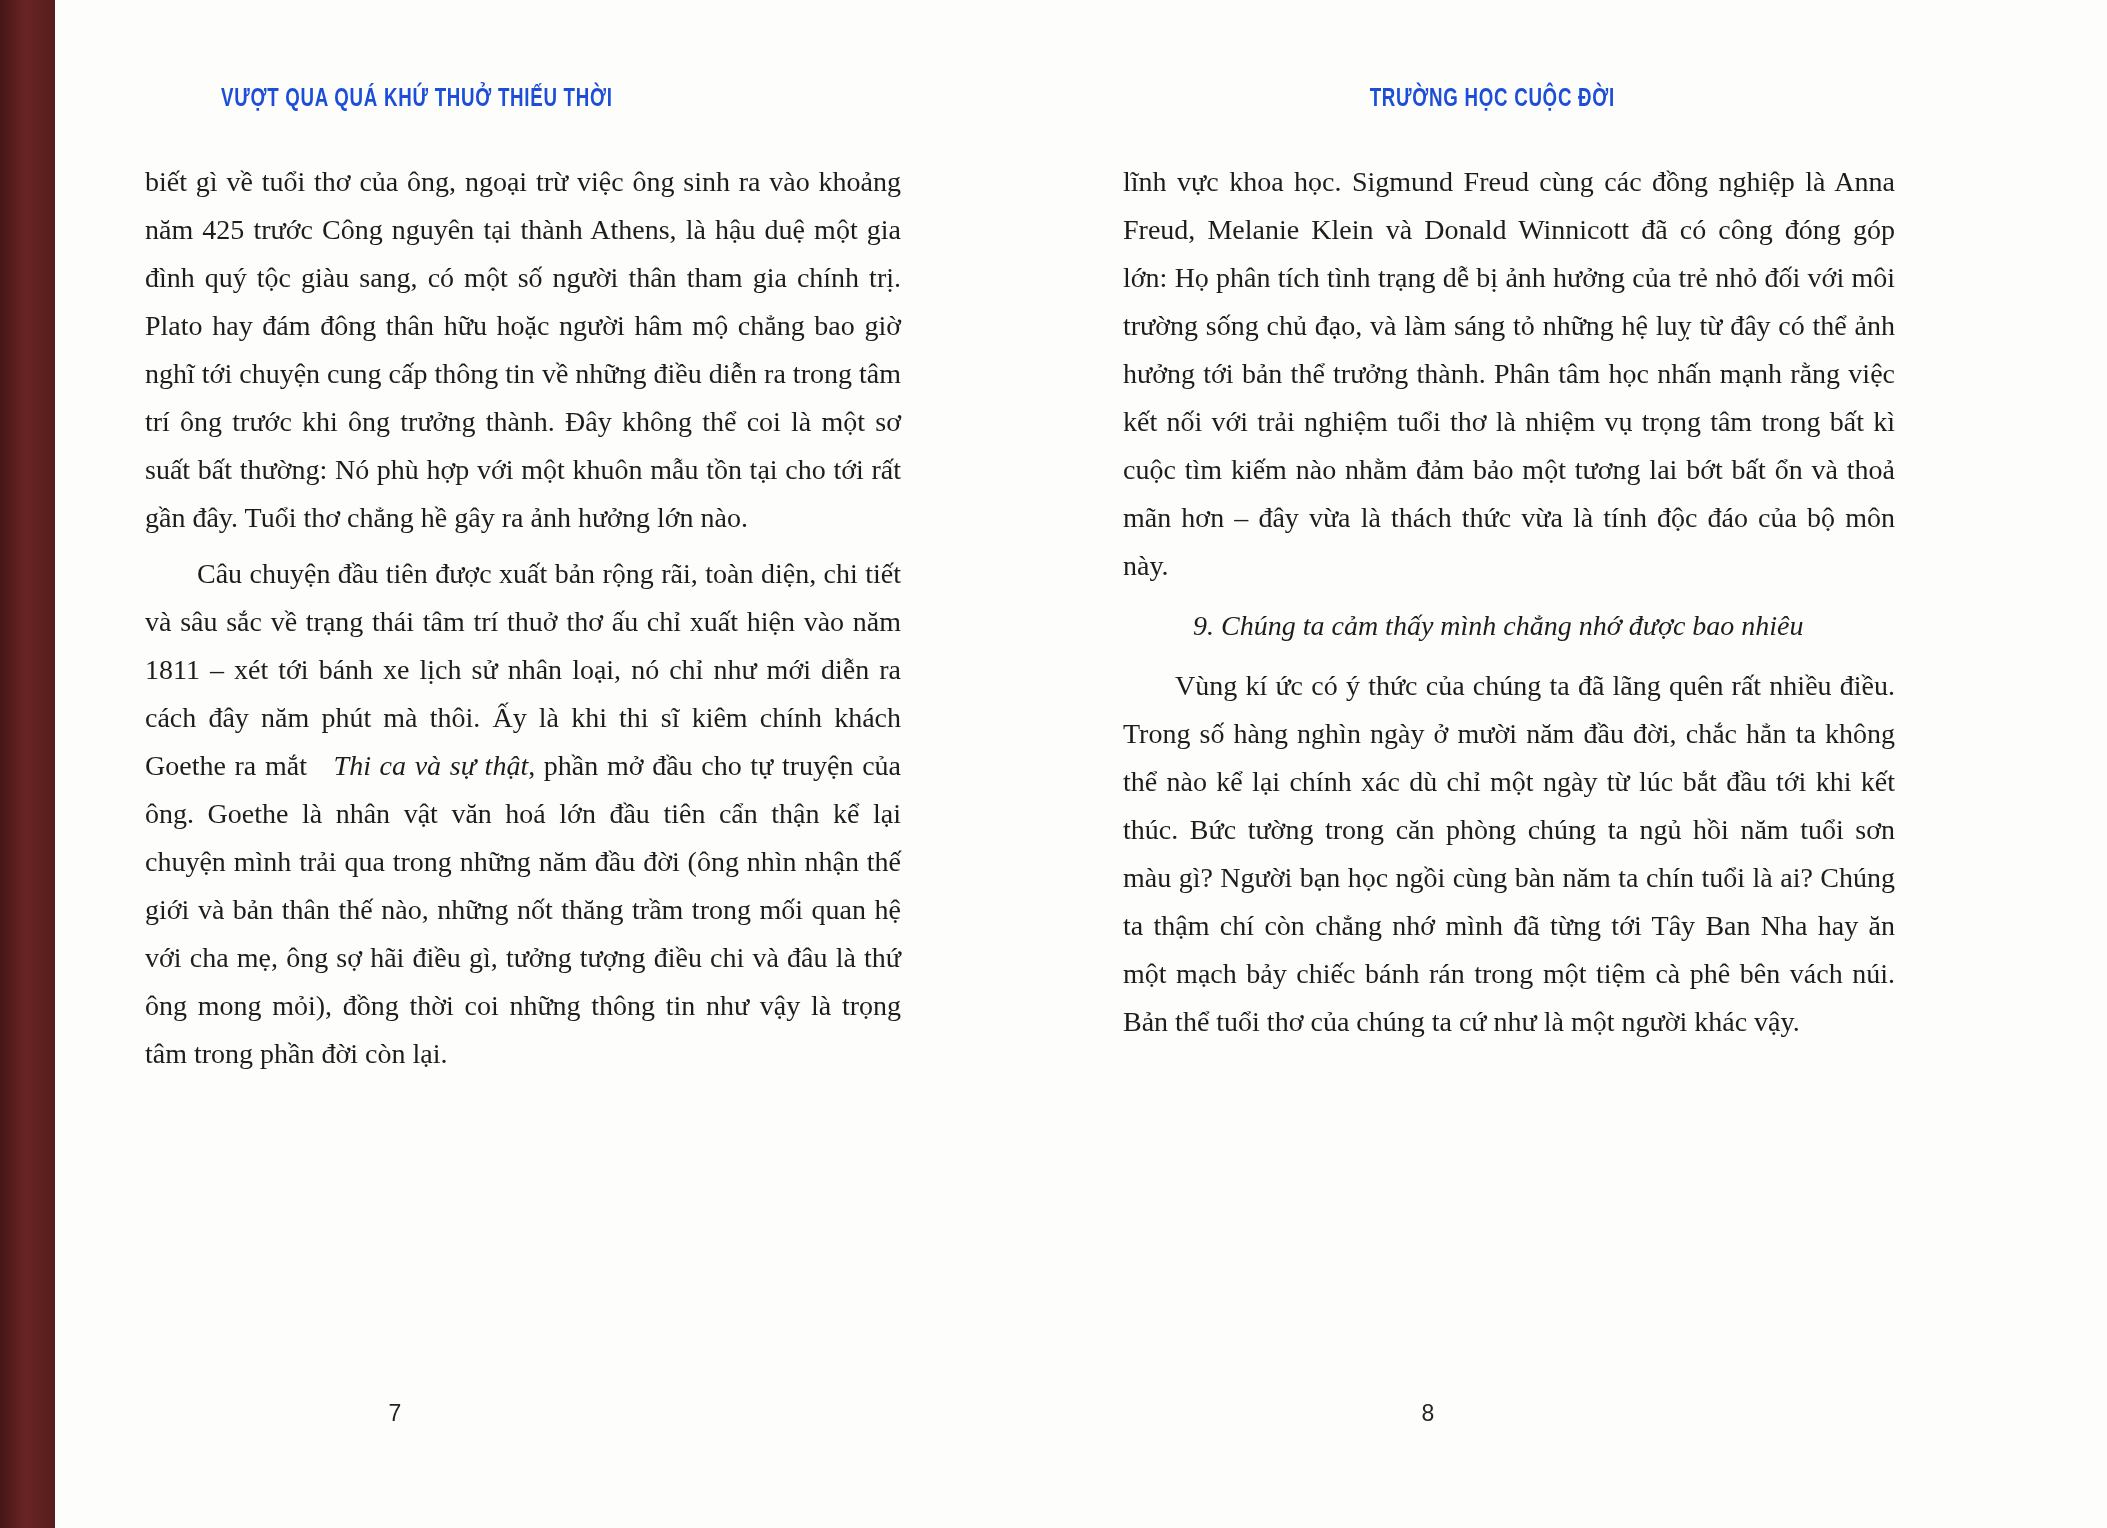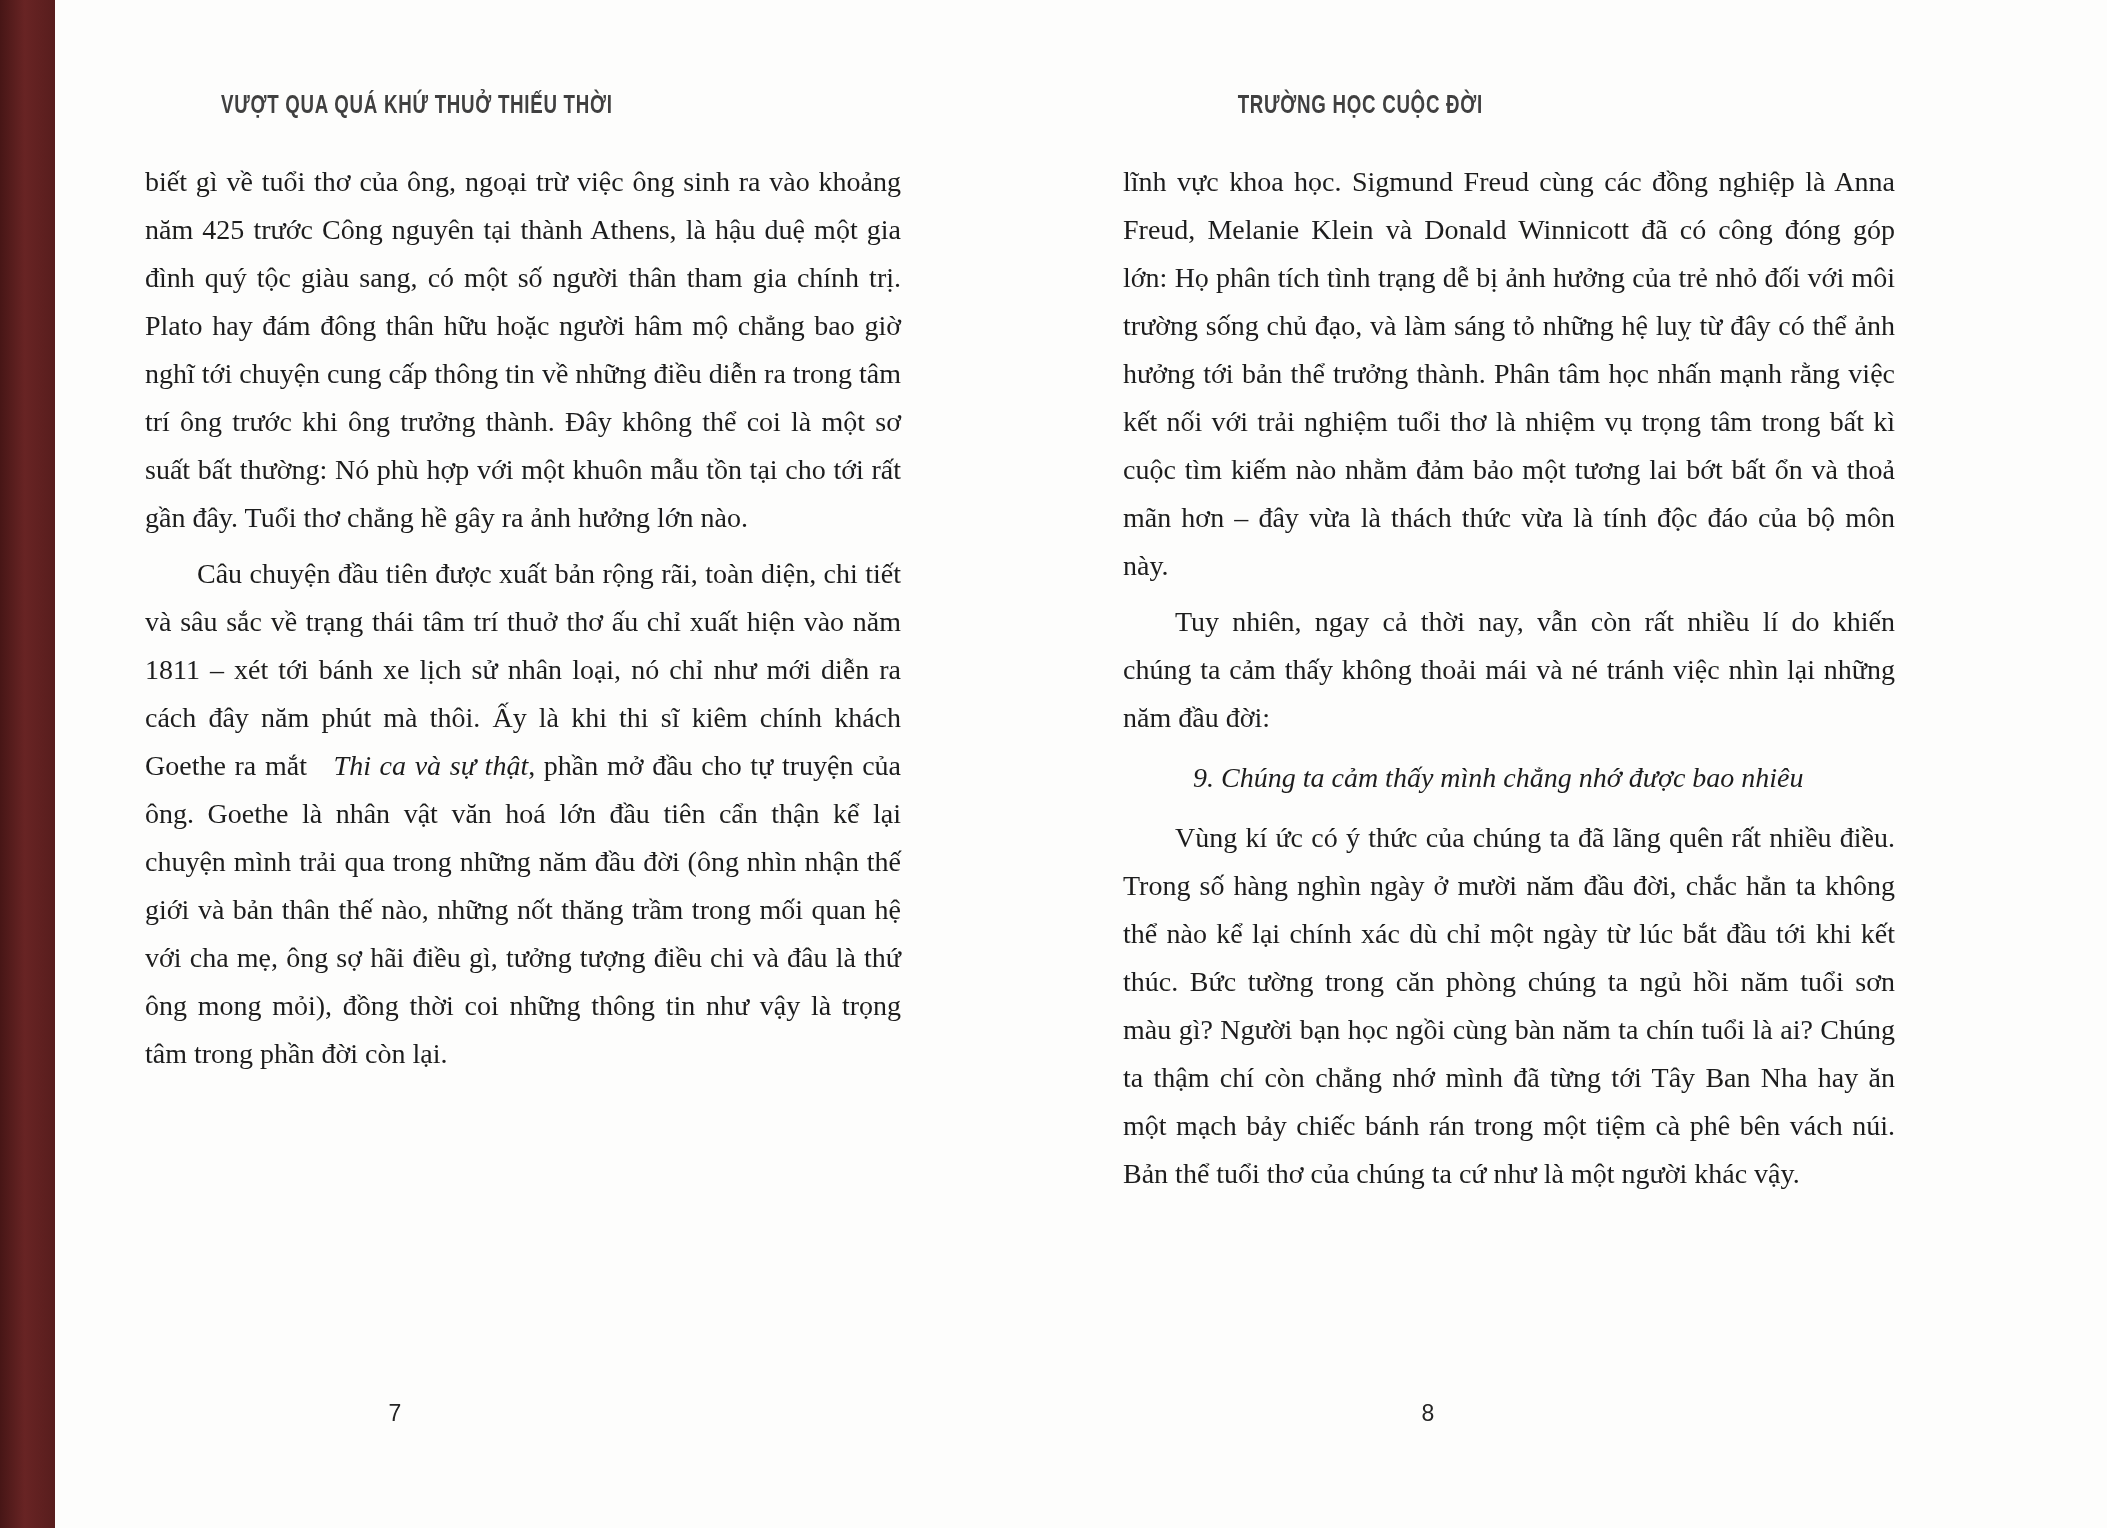--- a/index.html
+++ b/index.html
@@ -16,26 +16,27 @@
 
   .cover-edge {
     position:absolute;
     left:0; top:0;
     width:55px; height:100%;
     background:linear-gradient(90deg,#471616 0%,var(--edge,#682424) 45%,#581d1d 100%);
   }
 
   .running-header {
     position:absolute;
-    top:89px;
+    top:82px;
+    text-align:center;
     font-family:"Liberation Sans", sans-serif;
     font-weight:700;
     font-size:26px;
     letter-spacing:1px;
-    color:#404040;
+    color:#1d4ed8;
     white-space:nowrap;
   }
   .running-header .hdr-inner {
     display:inline-block;
     transform:scaleX(0.72);
     transform-origin:center;
   }
   .running-header.left  { left:145px;  width:540px; }
   .running-header.right { left:1190px; width:604px; }
 
@@ -91,21 +92,20 @@
     <span class="hdr-inner">TRƯỜNG HỌC CUỘC ĐỜI</span>
   </div>
 
   <div class="body-text left">
       <p class="para"><span>biết gì về tuổi thơ của ông, ngoại trừ việc ông sinh ra vào khoảng năm 425 trước Công nguyên tại thành Athens, là hậu duệ một gia đình quý tộc giàu sang, có một số người thân tham gia chính trị. Plato hay đám đông thân hữu hoặc người hâm mộ chẳng bao giờ nghĩ tới chuyện cung cấp thông tin về những điều diễn ra trong tâm trí ông trước khi ông trưởng thành. Đây không thể coi là một sơ suất bất thường: Nó phù hợp với một khuôn mẫu tồn tại cho tới rất gần đây. Tuổi thơ chẳng hề gây ra ảnh hưởng lớn nào.</span></p>
       <p class="para indent"><span>Câu chuyện đầu tiên được xuất bản rộng rãi, toàn diện, chi tiết và sâu sắc về trạng thái tâm trí thuở thơ ấu chỉ xuất hiện vào năm 1811 – xét tới bánh xe lịch sử nhân loại, nó chỉ như mới diễn ra cách đây năm phút mà thôi. Ấy là khi thi sĩ kiêm chính khách Goethe ra mắt </span><span class="em">Thi ca và sự thật</span><span>, phần mở đầu cho tự truyện của ông. Goethe là nhân vật văn hoá lớn đầu tiên cẩn thận kể lại chuyện mình trải qua trong những năm đầu đời (ông nhìn nhận thế giới và bản thân thế nào, những nốt thăng trầm trong mối quan hệ với cha mẹ, ông sợ hãi điều gì, tưởng tượng điều chi và đâu là thứ ông mong mỏi), đồng thời coi những thông tin như vậy là trọng tâm trong phần đời còn lại.</span></p>
     </div>
 
   <div class="body-text right">
       <p class="para"><span>lĩnh vực khoa học. Sigmund Freud cùng các đồng nghiệp là Anna Freud, Melanie Klein và Donald Winnicott đã có công đóng góp lớn: Họ phân tích tình trạng dễ bị ảnh hưởng của trẻ nhỏ đối với môi trường sống chủ đạo, và làm sáng tỏ những hệ luỵ từ đây có thể ảnh hưởng tới bản thể trưởng thành. Phân tâm học nhấn mạnh rằng việc kết nối với trải nghiệm tuổi thơ là nhiệm vụ trọng tâm trong bất kì cuộc tìm kiếm nào nhằm đảm bảo một tương lai bớt bất ổn và thoả mãn hơn – đây vừa là thách thức vừa là tính độc đáo của bộ môn này.</span></p>
-      <p class="para indent"><span>Tuy nhiên, ngay cả thời nay, vẫn còn rất nhiều lí do khiến chúng ta cảm thấy không thoải mái và né tránh việc nhìn lại những năm đầu đời:</span></p>
       <p class="para indent heading"><span class="em">9. Chúng ta cảm thấy mình chẳng nhớ được bao nhiêu</span></p>
       <p class="para indent"><span>Vùng kí ức có ý thức của chúng ta đã lãng quên rất nhiều điều. Trong số hàng nghìn ngày ở mười năm đầu đời, chắc hẳn ta không thể nào kể lại chính xác dù chỉ một ngày từ lúc bắt đầu tới khi kết thúc. Bức tường trong căn phòng chúng ta ngủ hồi năm tuổi sơn màu gì? Người bạn học ngồi cùng bàn năm ta chín tuổi là ai? Chúng ta thậm chí còn chẳng nhớ mình đã từng tới Tây Ban Nha hay ăn một mạch bảy chiếc bánh rán trong một tiệm cà phê bên vách núi. Bản thể tuổi thơ của chúng ta cứ như là một người khác vậy.</span></p>
     </div>
 
   <div class="page-number left">7</div>
 
   <div class="page-number right">8</div>
 
 </div>
 

